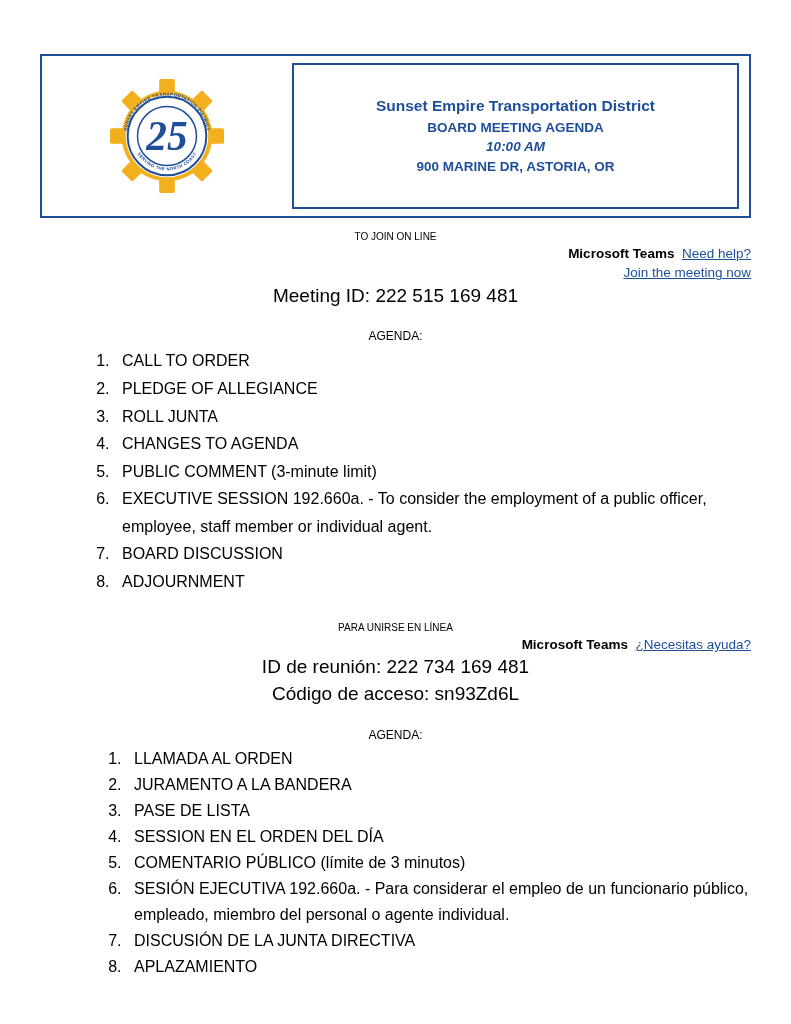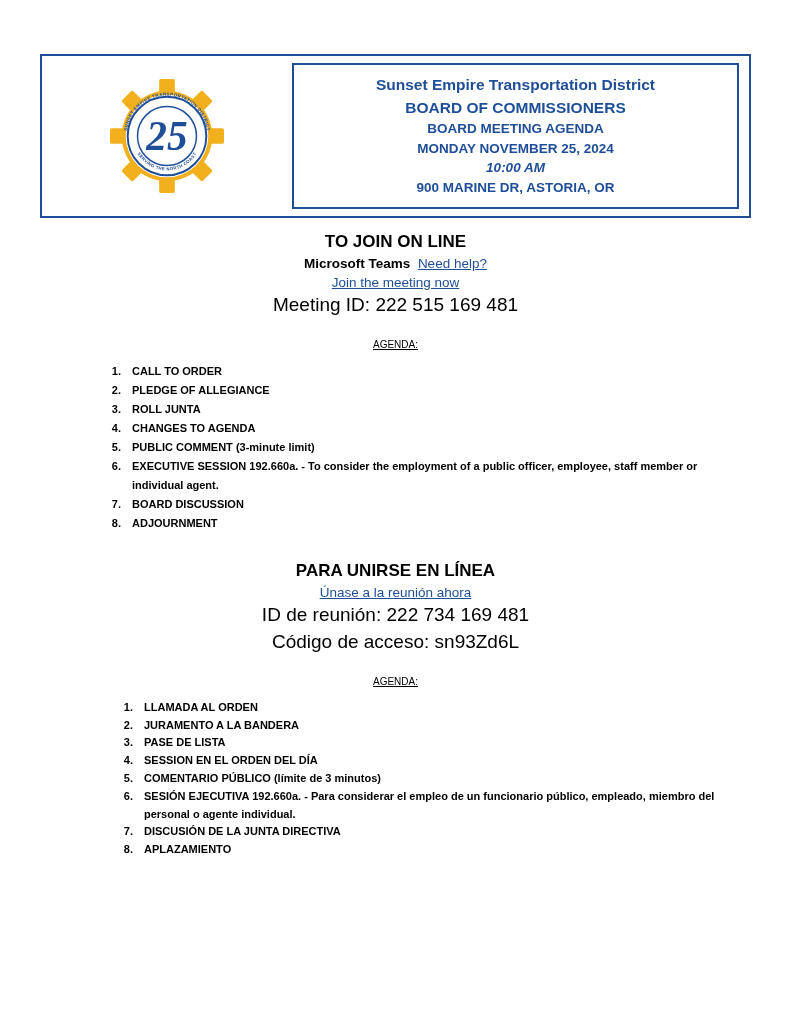--- a/index.html
+++ b/index.html
@@ -71,54 +71,53 @@
   }
   .logo svg { display: block; }
 
   
   .center-block {
     text-align: center;
     margin-top: 12px;
     line-height: 1.42;
   }
   .join-head {
-    font-weight: bold;
-    font-size: 17px;
+    font-weight: normal;
+    font-size: 10px;
   }
   .teams-line {
     font-size: 13.5px;
+    text-align: right;
   }
   .teams-label { font-weight: bold; }
   .link-blue {
     color: #1F4E99;
     text-decoration: underline;
   }
   .link-bold {
     color: #1F4E99;
     text-decoration: underline;
     font-weight: normal;
   }
   .meet-line {
     font-size: 19px;
   }
   .agenda-label {
     text-align: center;
-    font-size: 10px;
+    font-size: 12px;
     margin-top: 20px;
     margin-bottom: 4px;
-    text-decoration: underline;
   }
 
   
   ol.agenda {
-    margin: 12px;
+    margin: 2px;
     padding-left: 72px;
-    font-size: 11px;
+    font-size: 16px;
     line-height: 1.72;
-    font-weight: bold;
   }
   ol.agenda li {
     padding-left: 8px;
   }
   ol.agenda.es {
     padding-left: 84px;
     line-height: 1.62;
   }
 
   .es-section { margin-top: 26px; }
@@ -158,23 +157,21 @@
           <text font-family="Liberation Sans, sans-serif" font-size="4.4" fill="#1F4E99" font-weight="bold" letter-spacing="0.4">
             <textPath href="#ringBot" startOffset="50%" text-anchor="middle">SERVING THE NORTH COAST</textPath>
           </text>
           <text x="60" y="74" text-anchor="middle" font-family="Liberation Serif, serif" font-size="42" font-style="italic" font-weight="bold" fill="#1F4E99">25</text>
         </svg>
       </div>
     </div>
 
     <div class="title-cell">
       <div class="t-org">Sunset Empire Transportation District</div>
-      <div class="t-board">BOARD OF COMMISSIONERS</div>
       <div class="t-sub">BOARD MEETING AGENDA</div>
-      <div class="t-date">MONDAY NOVEMBER 25, 2024</div>
       <div class="t-time">10:00 AM</div>
       <div class="t-addr">900 MARINE DR, ASTORIA, OR</div>
     </div>
   </div>
 
   <div class="center-block">
     <div class="join-head">TO JOIN ON LINE</div>
     <div class="teams-line">
       <span class="teams-label">Microsoft Teams</span>
       <span>&nbsp;</span><a class="link-blue" href="#">Need help?</a>
@@ -195,21 +192,22 @@
     <li>PUBLIC COMMENT (3-minute limit)</li>
     <li>EXECUTIVE SESSION 192.660a. - To consider the employment of a public officer, employee, staff member or individual agent.</li>
     <li>BOARD DISCUSSION</li>
     <li>ADJOURNMENT</li>
   </ol>
 
   <div class="es-section">
     <div class="center-block">
       <div class="join-head">PARA UNIRSE EN LÍNEA</div>
       <div class="teams-line">
-        <a class="link-bold" href="#">Únase a la reunión ahora</a>
+        <span class="teams-label">Microsoft Teams</span>
+        <span>&nbsp;</span><a class="link-blue" href="#">¿Necesitas ayuda?</a>
       </div>
       <div class="meet-line">ID de reunión: 222 734 169 481</div>
       <div class="meet-line">Código de acceso: sn93Zd6L</div>
     </div>
 
     <div class="agenda-label">AGENDA:</div>
 
     <ol class="agenda es">
       <li>LLAMADA AL ORDEN</li>
       <li>JURAMENTO A LA BANDERA</li>

